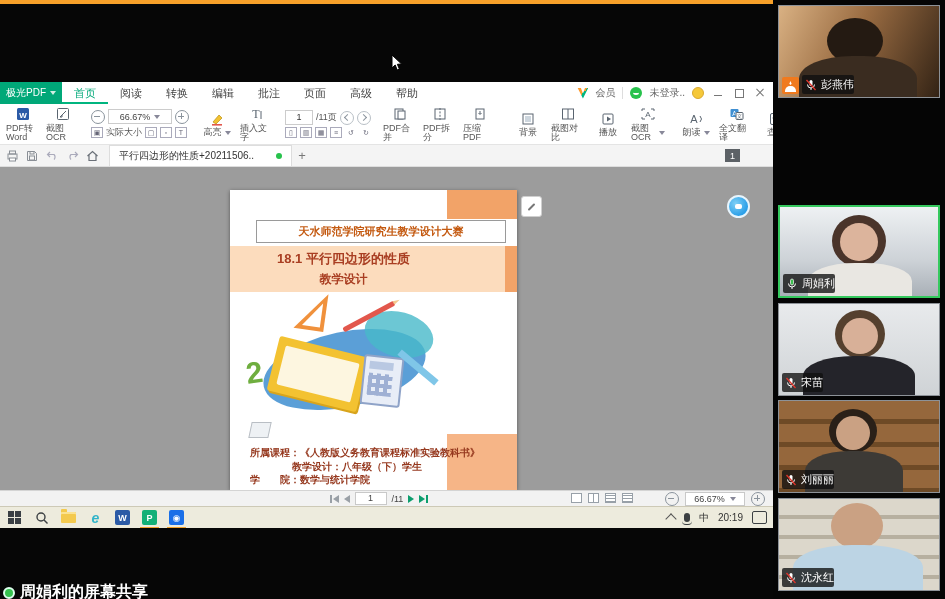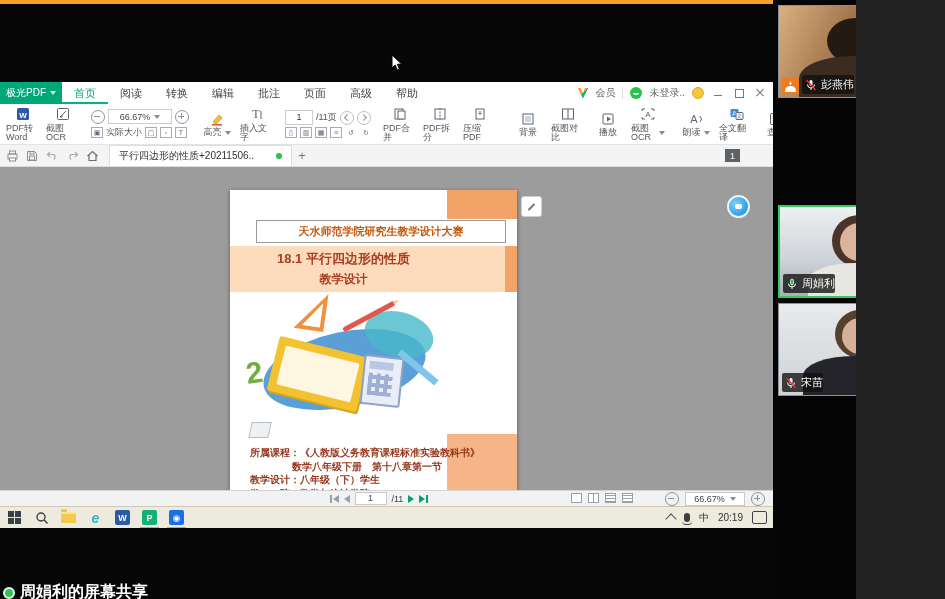--- a/index.html
+++ b/index.html
@@ -1,16 +1,16 @@
 <!DOCTYPE html>
 <html><head>
 <meta charset="utf-8">
 <style>
   html,body{margin:0;padding:0;background:#222;}
-  .stage{position:relative;width:856px;height:599px;background:#000;overflow:hidden;
+  .stage{position:relative;width:945px;height:599px;background:#000;overflow:hidden;
          font-family:"Liberation Sans","DejaVu Sans",sans-serif;-webkit-font-smoothing:antialiased;}
   .abs{position:absolute;}
 
   
   .share-top{left:0;top:0;width:773px;height:4px;background:#f7a029;}
   .black-top{left:0;top:4px;width:773px;height:78px;background:#060606;}
   .black-bottom{left:0;top:528px;width:773px;height:71px;background:#060606;}
   .share-banner{left:3px;top:582px;display:flex;align-items:center;gap:5px;color:#fff;
                 font-size:16px;font-weight:bold;}
   .banner-dot{width:12px;height:12px;border-radius:50%;background:#35c24e;border:2px solid #dfe;box-sizing:border-box;}
@@ -461,21 +461,20 @@
           <div class="pencil"></div>
           <div class="book"></div>
           <div class="calc"></div>
           <div class="ruler2"></div>
           <div class="num2">2</div>
           <div class="cube"></div>
         </div>
 
         <div class="info">
           <div>所属课程：《人教版义务教育课程标准实验教科书》</div>
-          <div>数学八年级下册　第十八章第一节</div>
           <div>教学设计：八年级（下）学生</div>
           <div>学　　院：数学与统计学院</div>
         </div>
       </div>
 
       <div class="float-edit">
         <span class="pencil-ic"></span>
       </div>
       <div class="float-ai"></div>
     </div>
@@ -602,16 +601,47 @@
         <svg class="mic" width="12" height="12" viewBox="0 0 24 24">
           <rect x="9" y="2" width="6" height="12" rx="3" fill="#fff"></rect>
             <path d="M5 11a7 7 0 0 0 14 0" fill="none" stroke="#fff" stroke-width="2"></path>
             <line x1="12" y1="18" x2="12" y2="22" stroke="#fff" stroke-width="2"></line>
             <line x1="3" y1="2" x2="21" y2="22" stroke="#e0342b" stroke-width="2.6"></line>
         </svg>
         <span>宋苗</span>
       </div>
     </div>
 
-
+    <div class="tile" style="top:400px;">
+      <div class="vid v5">
+        <div class="head" style="left:50px;top:8px;width:48px;height:44px;background:#2a2018;"></div>
+        <div class="head" style="left:57px;top:15px;width:34px;height:34px;background:#caa183;"></div>
+        <div class="torso" style="left:26px;top:50px;width:98px;height:44px;background:#3d3a36;"></div>
+      </div>
+      <div class="nlabel">
+        <svg class="mic" width="12" height="12" viewBox="0 0 24 24">
+          <rect x="9" y="2" width="6" height="12" rx="3" fill="#fff"></rect>
+            <path d="M5 11a7 7 0 0 0 14 0" fill="none" stroke="#fff" stroke-width="2"></path>
+            <line x1="12" y1="18" x2="12" y2="22" stroke="#fff" stroke-width="2"></line>
+            <line x1="3" y1="2" x2="21" y2="22" stroke="#e0342b" stroke-width="2.6"></line>
+        </svg>
+        <span>刘丽丽</span>
+      </div>
+    </div>
+
+    <div class="tile" style="top:498px;">
+      <div class="vid v6">
+        <div class="head" style="left:52px;top:4px;width:52px;height:46px;background:#caa183;"></div>
+        <div class="torso" style="left:14px;top:46px;width:130px;height:50px;background:#bcd4e4;"></div>
+      </div>
+      <div class="nlabel">
+        <svg class="mic" width="12" height="12" viewBox="0 0 24 24">
+          <rect x="9" y="2" width="6" height="12" rx="3" fill="#fff"></rect>
+            <path d="M5 11a7 7 0 0 0 14 0" fill="none" stroke="#fff" stroke-width="2"></path>
+            <line x1="12" y1="18" x2="12" y2="22" stroke="#fff" stroke-width="2"></line>
+            <line x1="3" y1="2" x2="21" y2="22" stroke="#e0342b" stroke-width="2.6"></line>
+        </svg>
+        <span>沈永红</span>
+      </div>
+    </div>
 
   </div>
 </div>
 
 </body></html>

